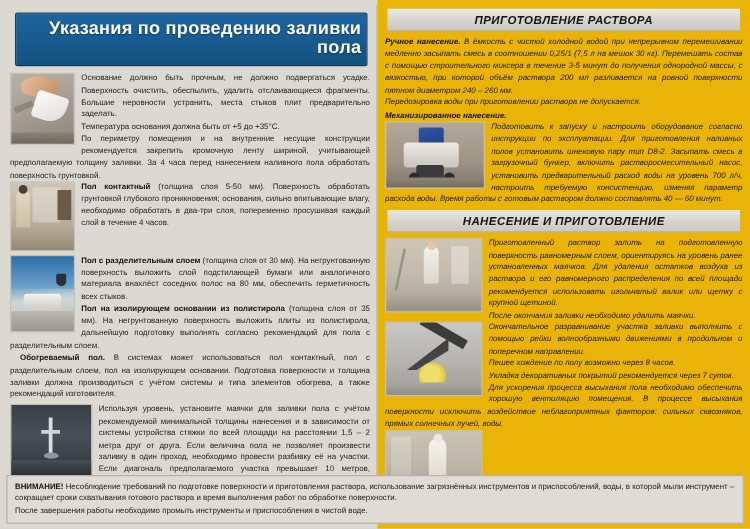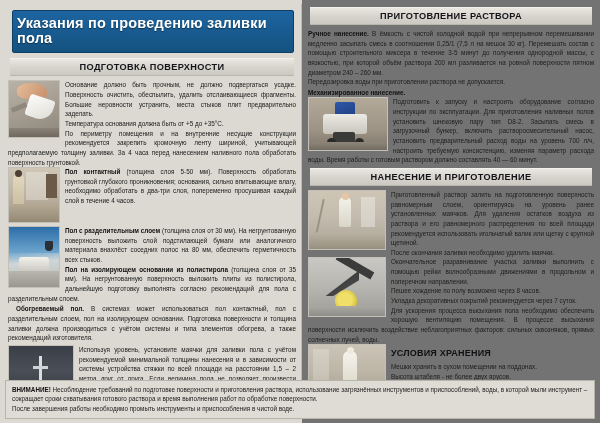--- a/index.html
+++ b/index.html
@@ -15,35 +15,35 @@
     position:relative;width:600px;height:423px;
     background:#d9d7d0;
     box-sizing:border-box;
   }
   
   .col{
     position:absolute;top:0;bottom:0;
     box-sizing:border-box;
   }
   .col-left{left:0;width:302px;padding:6px 6px 0 8px;background:#dbd9d2;}
-  .col-right{left:302px;width:298px;padding:4px 6px 0 6px;background:#737373;}
+  .col-right{left:302px;width:298px;padding:4px 6px 0 6px;background:#eab308;font-style:italic;}
   .col-left:after{content:"";position:absolute;right:0;top:4px;bottom:42px;width:1px;background:#bbb8b0;}
 
   
   .title-bar{
     margin:4px 2px 5px 4px;
     background:#16588f;
     background:linear-gradient(180deg,#1d64a0 0%,#14527f 100%);
     border:1px solid #0d3f66;
     border-radius:2px;
     color:#ffffff;
     font-size:14.5px;
     font-weight:bold;
     letter-spacing:.2px;
-    text-align:left;
+    text-align:right;
     padding:5px 4px 6px;
     line-height:1.05;
     text-shadow:0 1px 1px rgba(0,0,0,.45);
   }
 
   
   .sec-head{
     background:linear-gradient(180deg,#e9e7e1 0%,#d5d3cb 55%,#cbc9c1 100%);
     border-top:1px solid #f2f1ec;
     border-bottom:1px solid #b9b6ae;
@@ -121,21 +121,20 @@
 </style>
 </head>
 <body>
 
 <div class="page">
 
   <div class="col col-left">
 
     <div class="title-bar">Указания по проведению заливки пола</div>
 
-    <div class="sec-head">ПОДГОТОВКА ПОВЕРХНОСТИ</div>
 
     <div class="wrap">
       <span class="ph figL p1" style="width:52px;height:58px;">
         <i style="left:8px;top:2px;width:30px;height:16px;background:linear-gradient(120deg,#e6bd9c,#c78f69);border-radius:50% 60% 30% 40%;"></i>
         <i class="bl" style="left:18px;top:16px;width:26px;height:22px;transform:rotate(18deg);border-radius:3px 3px 14px 3px;"></i>
         <i style="left:2px;top:24px;width:16px;height:5px;background:#8e877d;transform:rotate(-22deg);"></i>
         <i style="left:0;bottom:0;width:52px;height:9px;background:linear-gradient(180deg,#8a8277,#6f685e);"></i>
       </span>
       <div class="txt">
         <p>Основание должно быть прочным, не должно подвергаться усадке. Поверхность очистить, обеспылить, удалить отслаивающиеся фрагменты. Большие неровности устранить, места стыков плит предварительно заделать.</p>
@@ -243,26 +242,20 @@
     </div>
 
     <div class="wrap">
       <span class="ph figL p8" style="width:78px;height:56px;">
         <i style="left:34px;top:6px;width:14px;height:32px;background:linear-gradient(180deg,#f6f4ee,#dedacd);border-radius:6px 6px 2px 2px;"></i>
         <i style="left:38px;top:2px;width:7px;height:7px;background:#efe9de;border-radius:50%;"></i>
         <i style="left:4px;top:4px;width:16px;height:34px;background:rgba(255,255,255,.22);"></i>
         <i style="left:34px;bottom:6px;width:16px;height:7px;background:#7c7468;"></i>
         <i style="left:0;bottom:0;width:78px;height:14px;background:linear-gradient(180deg,#b5ac9d,#968e80);"></i>
       </span>
-      <div class="txt">
-        <div class="inline-head">УСЛОВИЯ ХРАНЕНИЯ</div>
-        <p>Мешки хранить в сухом помещении на поддонах.</p>
-        <p>Высота штабеля - не более двух ярусов.</p>
-        <p>Срок хранения - 12 месяцев от даты изготовления.</p>
-      </div>
     </div>
 
   </div>
 
   <div class="warn">
     <div class="txt">
       <b>ВНИМАНИЕ!</b><span> Несоблюдение требований по подготовке поверхности и приготовления раствора, использование загрязнённых инструментов и приспособлений, воды, в которой мыли инструмент – сокращает сроки схватывания готового раствора и время выполнения работ по обработке поверхности.</span>
     </div>
     <div class="txt">После завершения работы необходимо промыть инструменты и приспособления в чистой воде.</div>
   </div>

